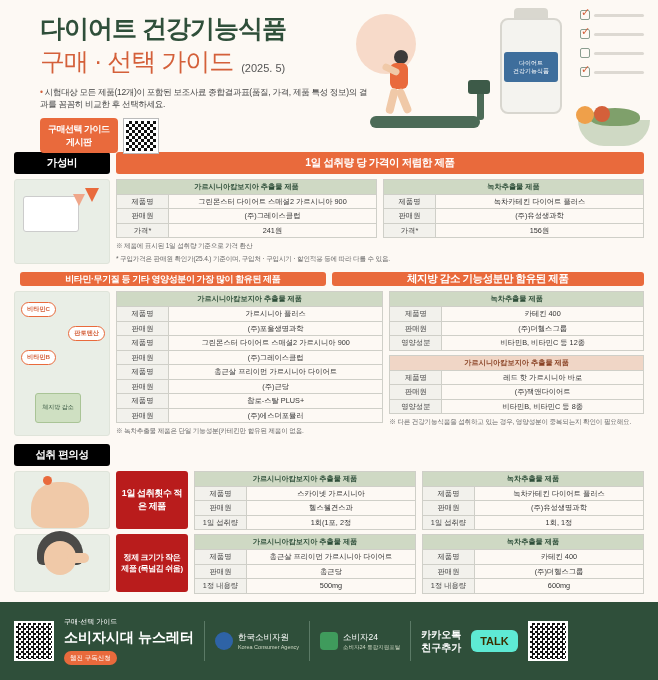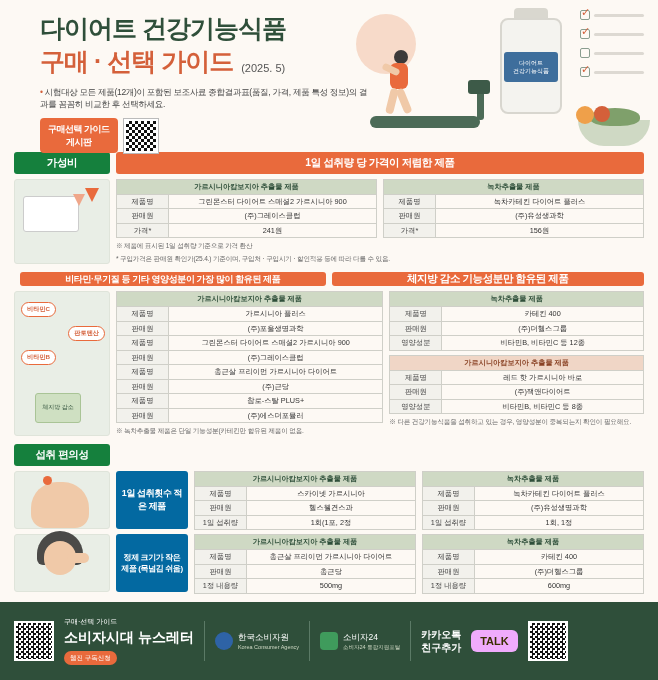--- a/index.html
+++ b/index.html
@@ -9,21 +9,21 @@
     font-family: "Liberation Sans", sans-serif;
     background: #ffffff;
     overflow: hidden;
   }
   .page { position: relative; width: 658px; height: 680px; background:#fdf9f4; }
 
   
   .header { position:relative; height:152px; background:#fdf9f4; padding:14px 0 12px 40px; }
   .h-title1 { font-size:25px; font-weight:bold; color:#2f4f3a; letter-spacing:-1px; line-height:1.15; }
   .h-title2row { display:flex; align-items:flex-end; gap:8px; margin-top:2px;}
-  .h-title2 { font-size:25px; font-weight:bold; color:#d4603a; letter-spacing:-1px; }
+  .h-title2 { font-size:25px; font-weight:normal; color:#d4603a; letter-spacing:-1px; }
   .h-date { font-size:11px; color:#555; padding-bottom:4px;text-align:right; }
   .h-desc { margin-top:8px; font-size:8.5px; color:#444; line-height:1.45; max-width:330px; letter-spacing:-0.3px;}
   .h-desc .bullet { color:#d4603a; }
 
   .qrbox { margin-top:8px; display:flex; align-items:center; gap:6px; }
   .qrlabel { background:#e96a3c; color:#fff; font-size:9px; font-weight:bold; border-radius:4px;
              padding:5px 8px; line-height:1.35; text-align:center; letter-spacing:-0.5px;}
   .qr { width:34px; height:34px; background:
         repeating-conic-gradient(#111 0% 25%, #fff 0% 50%) 0 0/6px 6px; border:2px solid #fff; outline:1px solid #bbb;}
 
@@ -52,41 +52,41 @@
   .check-box.on::after { content:"✓"; position:absolute; left:0px; top:-5px; font-size:11px; color:#d4603a;}
   .check-line { flex:1; height:3px; background:#ddd9d2; border-radius:2px;}
   .fruits { position:absolute; right:8px; bottom:6px; width:88px; height:46px;}
   .bowl { position:absolute; right:0; bottom:0; width:72px; height:26px; background:#cfd9c4; border-radius:0 0 36px 36px;}
   .leaf { position:absolute; right:10px; bottom:20px; width:50px; height:18px; background:#7fa06b; border-radius:50% 50% 40% 40%;}
   .orange { position:absolute; right:56px; bottom:22px; width:18px;height:18px;border-radius:50%; background:#efa04a;}
   .apple { position:absolute; right:40px; bottom:24px; width:16px;height:16px;border-radius:50%; background:#d4603a;}
 
   
   .secbar { display:flex; align-items:stretch; margin:0 14px; }
-  .sectag { background:#15803d; color:#fff; font-size:10.5px; font-weight:bold; padding:4px 0;
+  .sectag { background:#000000; color:#fff; font-size:10.5px; font-weight:bold; padding:4px 0;
             width:96px; text-align:center; border-radius:3px; letter-spacing:-0.4px;}
   .secheadline { flex:1; margin-left:6px; background:#e96a3c; color:#fff; font-size:10.5px; font-weight:bold;
                  display:flex; align-items:center; justify-content:center; border-radius:3px; letter-spacing:-0.4px;}
 
   .panel { margin:5px 14px 0 14px; display:flex; gap:6px; }
   .leftart { width:96px; background:#e9eee6; border:1px solid #dfe4da; border-radius:3px; position:relative; }
   .content { flex:1; }
 
   
   table.t { width:100%; border-collapse:collapse; font-size:7.3px; color:#333; table-layout:fixed;}
   table.t td, table.t th { border:1px solid #cfcfc8; padding:2px 3px; line-height:1.3; }
   .tcap { background:#cfd9c4; color:#2f4f3a; font-size:7.2px; font-weight:bold; text-align:center; padding:2px;
           border:1px solid #cfcfc8; border-bottom:none;}
   .tcap.alt { background:#f0d6c6; color:#8a4326; }
   .lbl { background:#f2f1ec; text-align:center; width:52px; color:#444; }
   .val { text-align:center; }
   .note { font-size:6.6px; color:#666; line-height:1.5; margin-top:3px; letter-spacing:-0.2px;}
   .twocol { display:flex; gap:6px; }
   .twocol > div { flex:1; }
-  .subhead { background:#0369a1; color:#fff; font-size:9px; font-weight:bold; text-align:center; padding:3px;
+  .subhead { background:#b91c1c; color:#fff; font-size:9px; font-weight:bold; text-align:center; padding:3px;
              border-radius:3px; margin-bottom:4px; letter-spacing:-0.4px;}
 
   
   .pill-card { position:absolute; left:8px; top:16px; width:56px; height:36px; background:#fff; border:1px solid #ccc; border-radius:3px;}
   .arrow-dn { position:absolute; right:10px; top:8px; width:0;height:0;border-left:7px solid transparent;
               border-right:7px solid transparent;border-top:14px solid #e96a3c;}
   .arrow-dn2 { position:absolute; right:24px; top:14px; width:0;height:0;border-left:6px solid transparent;
               border-right:6px solid transparent;border-top:12px solid #f0a78a;}
   .tagpill { position:absolute; background:#fff; border:1.5px solid #e96a3c; color:#d4603a; font-size:6.2px;
              font-weight:bold; border-radius:9px; padding:2px 5px; }
@@ -104,21 +104,21 @@
             display:flex; align-items:center; gap:10px; padding:0 14px; }
   .f-qr { width:40px;height:40px; background: repeating-conic-gradient(#111 0% 25%, #fff 0% 50%) 0 0/5px 5px; border:2px solid #fff;}
   .f-news { font-size:7px; line-height:1.5; }
   .f-news .big { font-size:14px; font-weight:bold; }
   .f-btn { display:inline-block; margin-top:3px; background:#e96a3c; color:#fff; font-size:6.5px; border-radius:8px; padding:2px 6px;}
   .f-div { width:1px; height:40px; background:#5b7a66; }
   .f-org { display:flex; align-items:center; gap:5px; font-size:8.5px; }
   .f-org .mark { width:18px;height:18px;border-radius:50%;background:#2e63a6;}
   .f-org .mark.g { background:#3f9b5c; border-radius:4px;}
   .f-org .sub { display:block; font-size:5.5px; color:#cfd9c4;}
-  .talk { background:#f0abfc; color:#3a2f00; font-weight:bold; font-size:11px; border-radius:6px; padding:5px 9px;}
+  .talk { background:#5eead4; color:#3a2f00; font-weight:bold; font-size:11px; border-radius:6px; padding:5px 9px;}
   .f-kakao { font-size:10px; font-weight:bold; line-height:1.35; }
 </style>
 </head>
 <body>
 
 <div class="page">
 
   <div class="header">
     <div class="h-title1">다이어트 건강기능식품</div>
     <div class="h-title2row">

